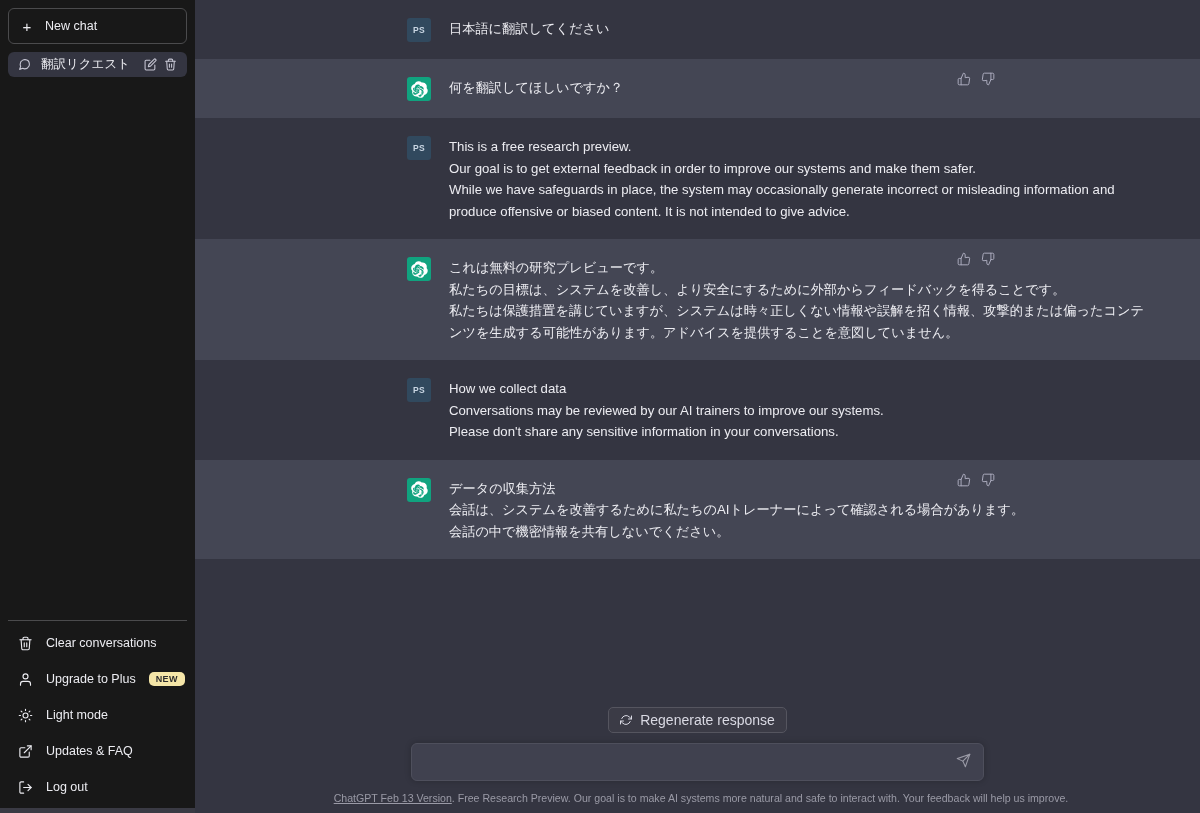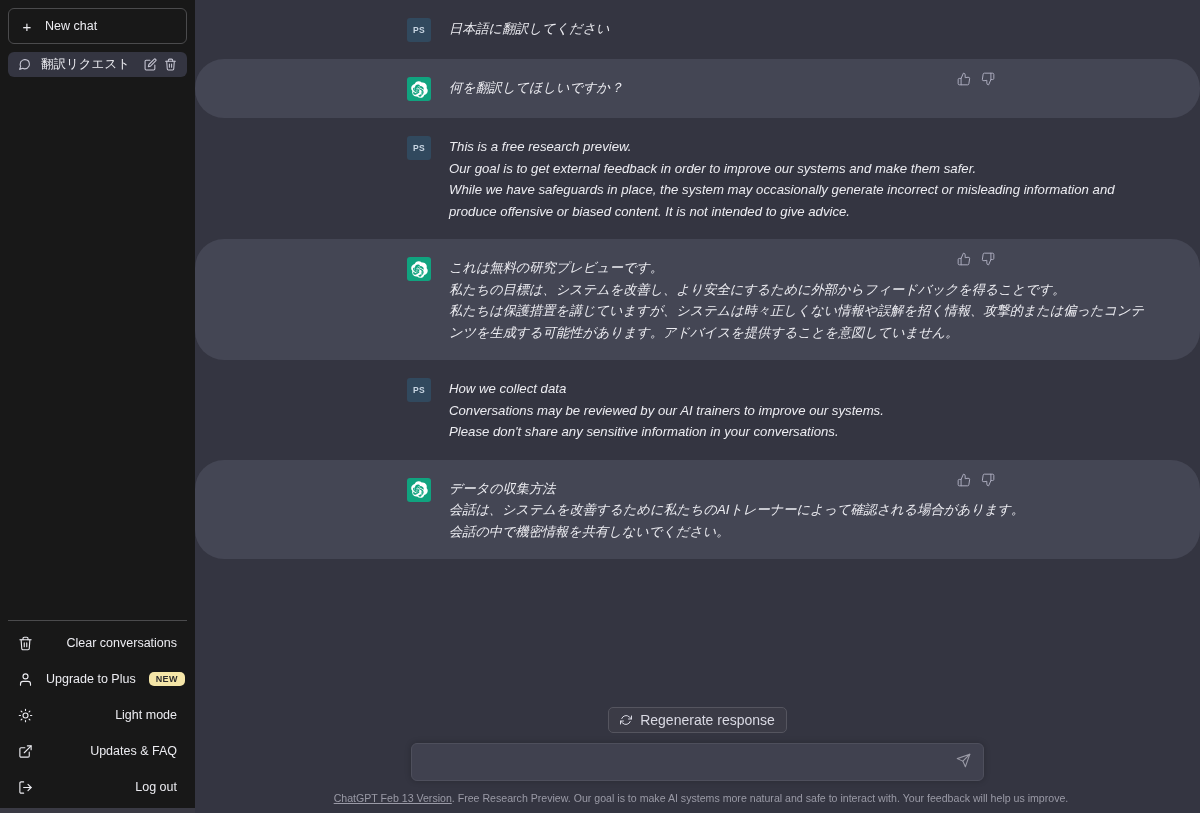--- a/index.html
+++ b/index.html
@@ -94,21 +94,21 @@
     display: flex;
     align-items: center;
     gap: 13px;
     height: 36px;
     padding: 0 10px;
     color: #ececf1;
     font-size: 12.5px;
     border-radius: 6px;
     cursor: pointer;
   }
-  .nav-item .nav-label { flex: 1 1 auto; white-space: nowrap; text-align: right; }
+  .nav-item .nav-label { flex: 1 1 auto; white-space: nowrap; }
   .nav-item svg { display: block; flex: 0 0 auto; }
 
   .badge-new {
     background: #f5e6a8;
     color: #2d2d2d;
     font-size: 9px;
     font-weight: bold;
     letter-spacing: 0.4px;
     padding: 2px 7px;
     border-radius: 5px;
@@ -139,21 +139,21 @@
     flex: 1 1 auto;
     overflow: hidden;
   }
 
   .msg {
     display: flex;
     padding: 17px 0;
     width: 100%;
   }
   .msg.user { background: #343541; }
-  .msg.bot  { background: #444654; border-radius: 29px; }
+  .msg.bot  { background: #444654; }
 
   .msg-inner {
     display: flex;
     gap: 18px;
     width: 100%;
     padding-left: 212px;
     padding-right: 24px;
     position: relative;
   }
 
@@ -177,21 +177,21 @@
   .avatar.bot { background: #10a37f; }
 
   .msg-body {
     flex: 1 1 auto;
     color: #ececf1;
     font-size: 13.2px;
     line-height: 21.5px;
     max-width: 700px;
     padding-top: 1px;
   }
-  .msg-body p { margin: 0; font-style: italic; }
+  .msg-body p { margin: 0; }
 
   .feedback {
     position: absolute;
     right: 205px;
     top: -4px;
     display: flex;
     gap: 10px;
     align-items: center;
   }
   .feedback svg { display: block; cursor: pointer; }

